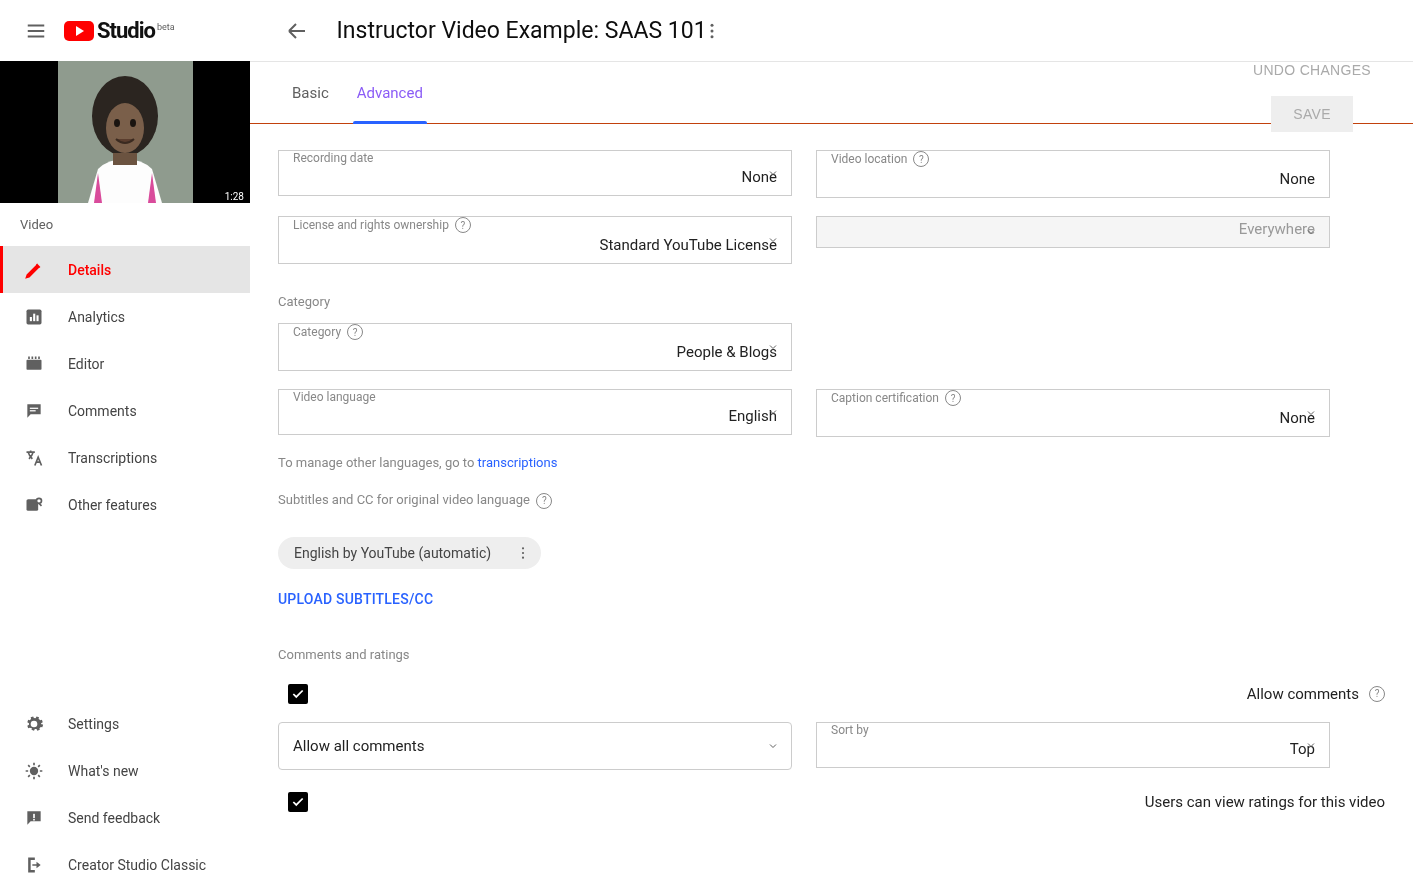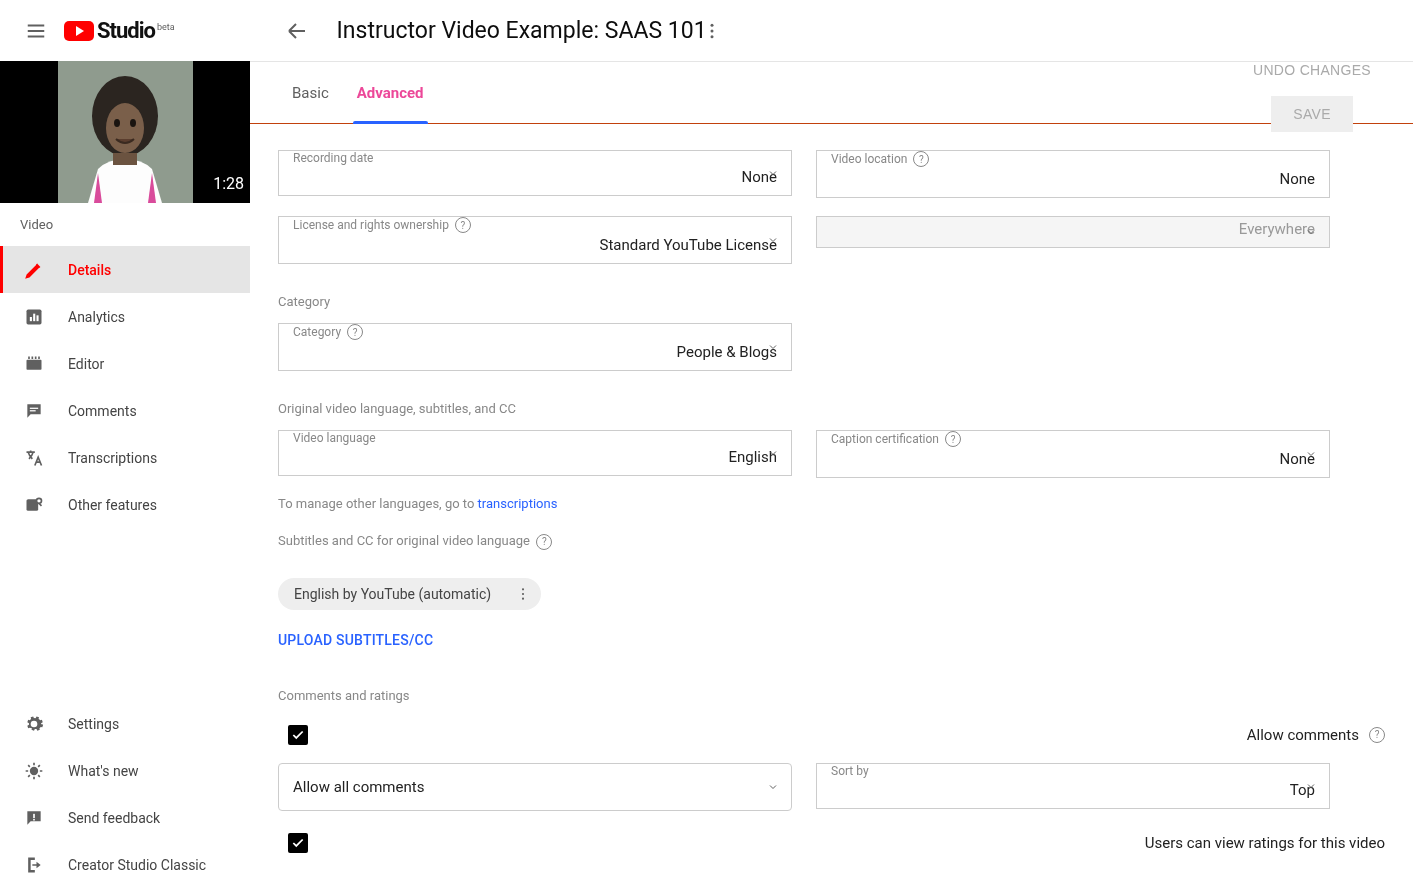--- a/index.html
+++ b/index.html
@@ -14,34 +14,34 @@
 .logo-beta { font-size: 9px; color: #606060; margin-left: 2px; align-self: flex-start; margin-top: 4px; }
 .back-arrow { margin-left: 102px; width: 40px; height: 40px; display: flex; align-items: center; justify-content: center; cursor: pointer; color: #606060; }
 .page-title { font-size: 23px; font-weight: 400; color: #0d0d0d; margin-left: 20px; flex: 1; }
 .kebab { width: 40px; height: 40px; display: flex; align-items: center; justify-content: center; cursor: pointer; color: #606060; position: absolute; left: 692px; top: 11px; }
 
 .layout { display: flex; height: calc(100% - 61px); }
 
 .sidebar { width: 250px; background: #fff; overflow-y: auto; display: flex; flex-direction: column; }
 .thumb-box { width: 250px; height: 142px; background: #000; position: relative; display:flex; align-items:center; justify-content:center;}
 .thumb-svg { width: 135px; height: 142px; }
-.thumb-time { position: absolute; right: 6px; bottom: 10px; color: #fff; font-size: 16px; }
+.thumb-time { position: absolute; right: 6px; bottom: 1px; color: #fff; font-size: 10px; }
 .sidebar-heading { font-size: 13px; color: #606060; padding: 14px 20px 14px 20px; }
 .sidebar-item { height: 47px; display: flex; align-items: center; padding-left: 22px; cursor: pointer; }
 .sidebar-item.active { background: #e5e5e5; border-left: 3px solid #ff0000; padding-left: 19px; }
 .sidebar-item.active .sidebar-icon { color: #ff0000; }
 .sidebar-item.active .sidebar-label { color: #ff0000; font-weight: 500; }
 .sidebar-icon { width: 24px; height: 24px; color: #606060; display: flex; align-items: center; justify-content: center; }
 .sidebar-label { margin-left: 22px; font-size: 14px; color: #444; }
 .sidebar-spacer { flex: 1; }
 
 .main { flex: 1; overflow-y: auto; border-top: 1px solid #e5e5e5; }
 .tabs-row { display: flex; align-items: center; height: 62px; padding: 0 28px; border-bottom: 1px solid #c2410c; position: relative; }
 .tab { padding: 0 14px; height: 62px; display: flex; align-items: center; font-size: 15px; color: #606060; cursor: pointer; }
-.tab.active { color: #ec4899; font-weight: 700; position: relative; text-align: right; }
+.tab.active { color: #8b5cf6; font-weight: 400; position: relative; text-align: right; }
 .tab.active::after { content: ""; position: absolute; bottom: 0; left: 10px; right: 10px; height: 3px; background: #2962ff; border-radius: 2px 2px 0 0; }
 .tab-actions { margin-left: auto; display: flex; align-items: center; gap: 10px; flex-direction: column; }
 .btn-text { background: none; border: none; font-size: 14px; font-weight: 500; letter-spacing: 0.3px; color: #aaa; padding: 8px 14px; cursor: default; }
 .btn-save { background: #eee; color: #aaa; font-size: 14px; font-weight: 500; padding: 10px 22px; border: none; letter-spacing: 0.3px; cursor: default; }
 
 .form-area { padding: 26px 28px 40px 28px; }
 .row2 { display: flex; gap: 24px; margin-bottom: 18px; }
 .col { width: 514px; }
 .field { border: 1px solid #ccc; border-radius: 0; padding: 0 14px 9px 14px; position: relative; background: #fff; cursor: pointer; text-align: right; }
 .field.disabled { background: #f5f5f5; cursor: default; }
@@ -284,21 +284,20 @@
             <div class="field-value">People &amp; Blogs</div>
             <span class="chev">
                 <svg width="12" height="12" viewBox="0 0 24 24">
                   <path d="M6 9l6 6 6-6" stroke="currentColor" stroke-width="2" fill="none"></path>
                 </svg>
               </span>
           </div>
         </div>
       </div>
 
-      <div class="section-title">Original video language, subtitles, and CC</div>
       <div class="row2">
         <div class="col">
           <div class="field">
             <div class="field-label">Video language</div>
             <div class="field-value">English</div>
             <span class="chev">
                 <svg width="12" height="12" viewBox="0 0 24 24">
                   <path d="M6 9l6 6 6-6" stroke="currentColor" stroke-width="2" fill="none"></path>
                 </svg>
               </span>

